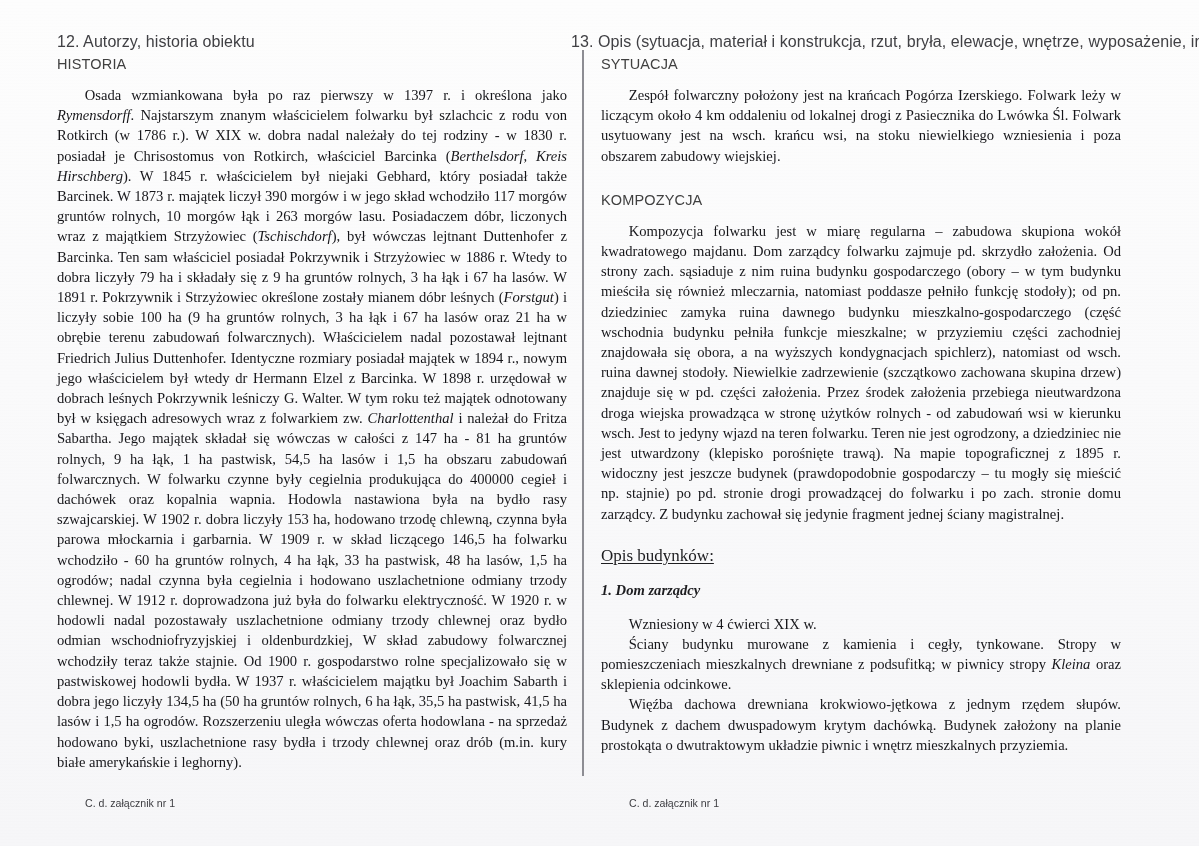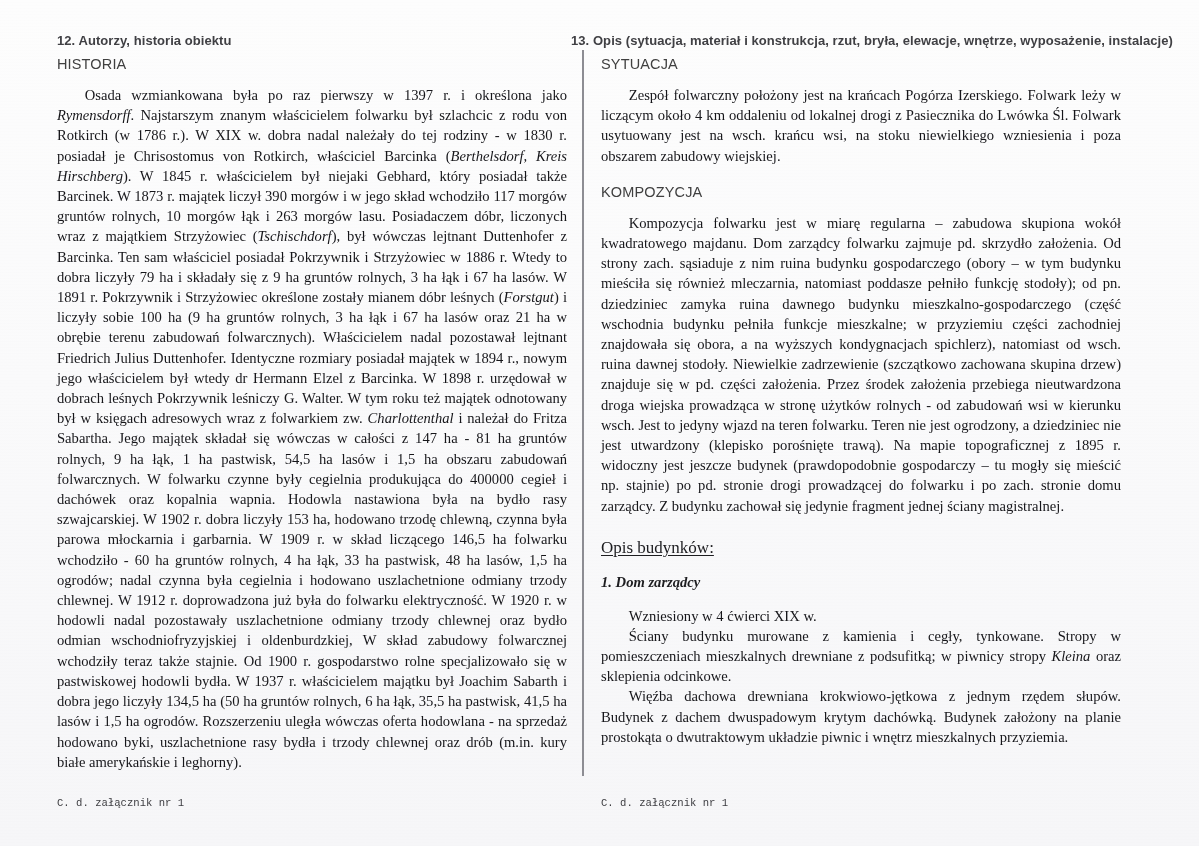--- a/index.html
+++ b/index.html
@@ -35,25 +35,24 @@
   .sheet {
     position: absolute;
     inset: 0;
   }
 
   
   .hdr {
     position: absolute;
     top: 33px;
     font-family: "Liberation Sans", "DejaVu Sans", sans-serif;
-    font-size: 13px;
+    font-size: 16px;
     color: #404044;
     letter-spacing: .005em;
     white-space: nowrap;
-    font-weight: bold;
   }
   .hdr-left  { left: 57px; }
   .hdr-right { left: 571px; }
 
   
   .col-rule {
     position: absolute;
     left: 582px;
     top: 50px;
     width: 1.6px;
@@ -70,21 +69,21 @@
   .col-right { left: 601px; width: 520px; }
 
   .sec-title {
     font-family: "Liberation Sans", "DejaVu Sans", sans-serif;
     font-size: 14.5px;
     font-weight: 400;
     color: #404040;
     letter-spacing: .01em;
     margin: 0 0 13px 0;
   }
-  .sec-title.tight-top { margin-top: 18px; }
+  .sec-title.tight-top { margin-top: 26px; }
 
   p.body {
     margin: 0;
     font-size: 14.6px;
     line-height: 1.385;
     text-align: justify;
     text-justify: inter-word;
     text-indent: 1.9em;
     hyphens: none;
     color: #16161a;
@@ -105,24 +104,25 @@
     line-height: 1.385;
     font-weight: 700;
     font-style: italic;
   }
   i { font-style: italic; }
 
   
   .ftr {
     position: absolute;
     top: 797px;
-    font-family: Liberation Mono, monospace;
+    font-family: Liberation Sans, sans-serif;
     font-size: 10.6px;
     color: #3d3d41;
     white-space: nowrap;
+    margin-left: 28px;
   }
   .ftr-left  { left: 57px; }
   .ftr-right { left: 601px; }
 </style>
 </head>
 <body>
 
 <div class="page"></div>
 <div class="scan-noise"></div>
 

